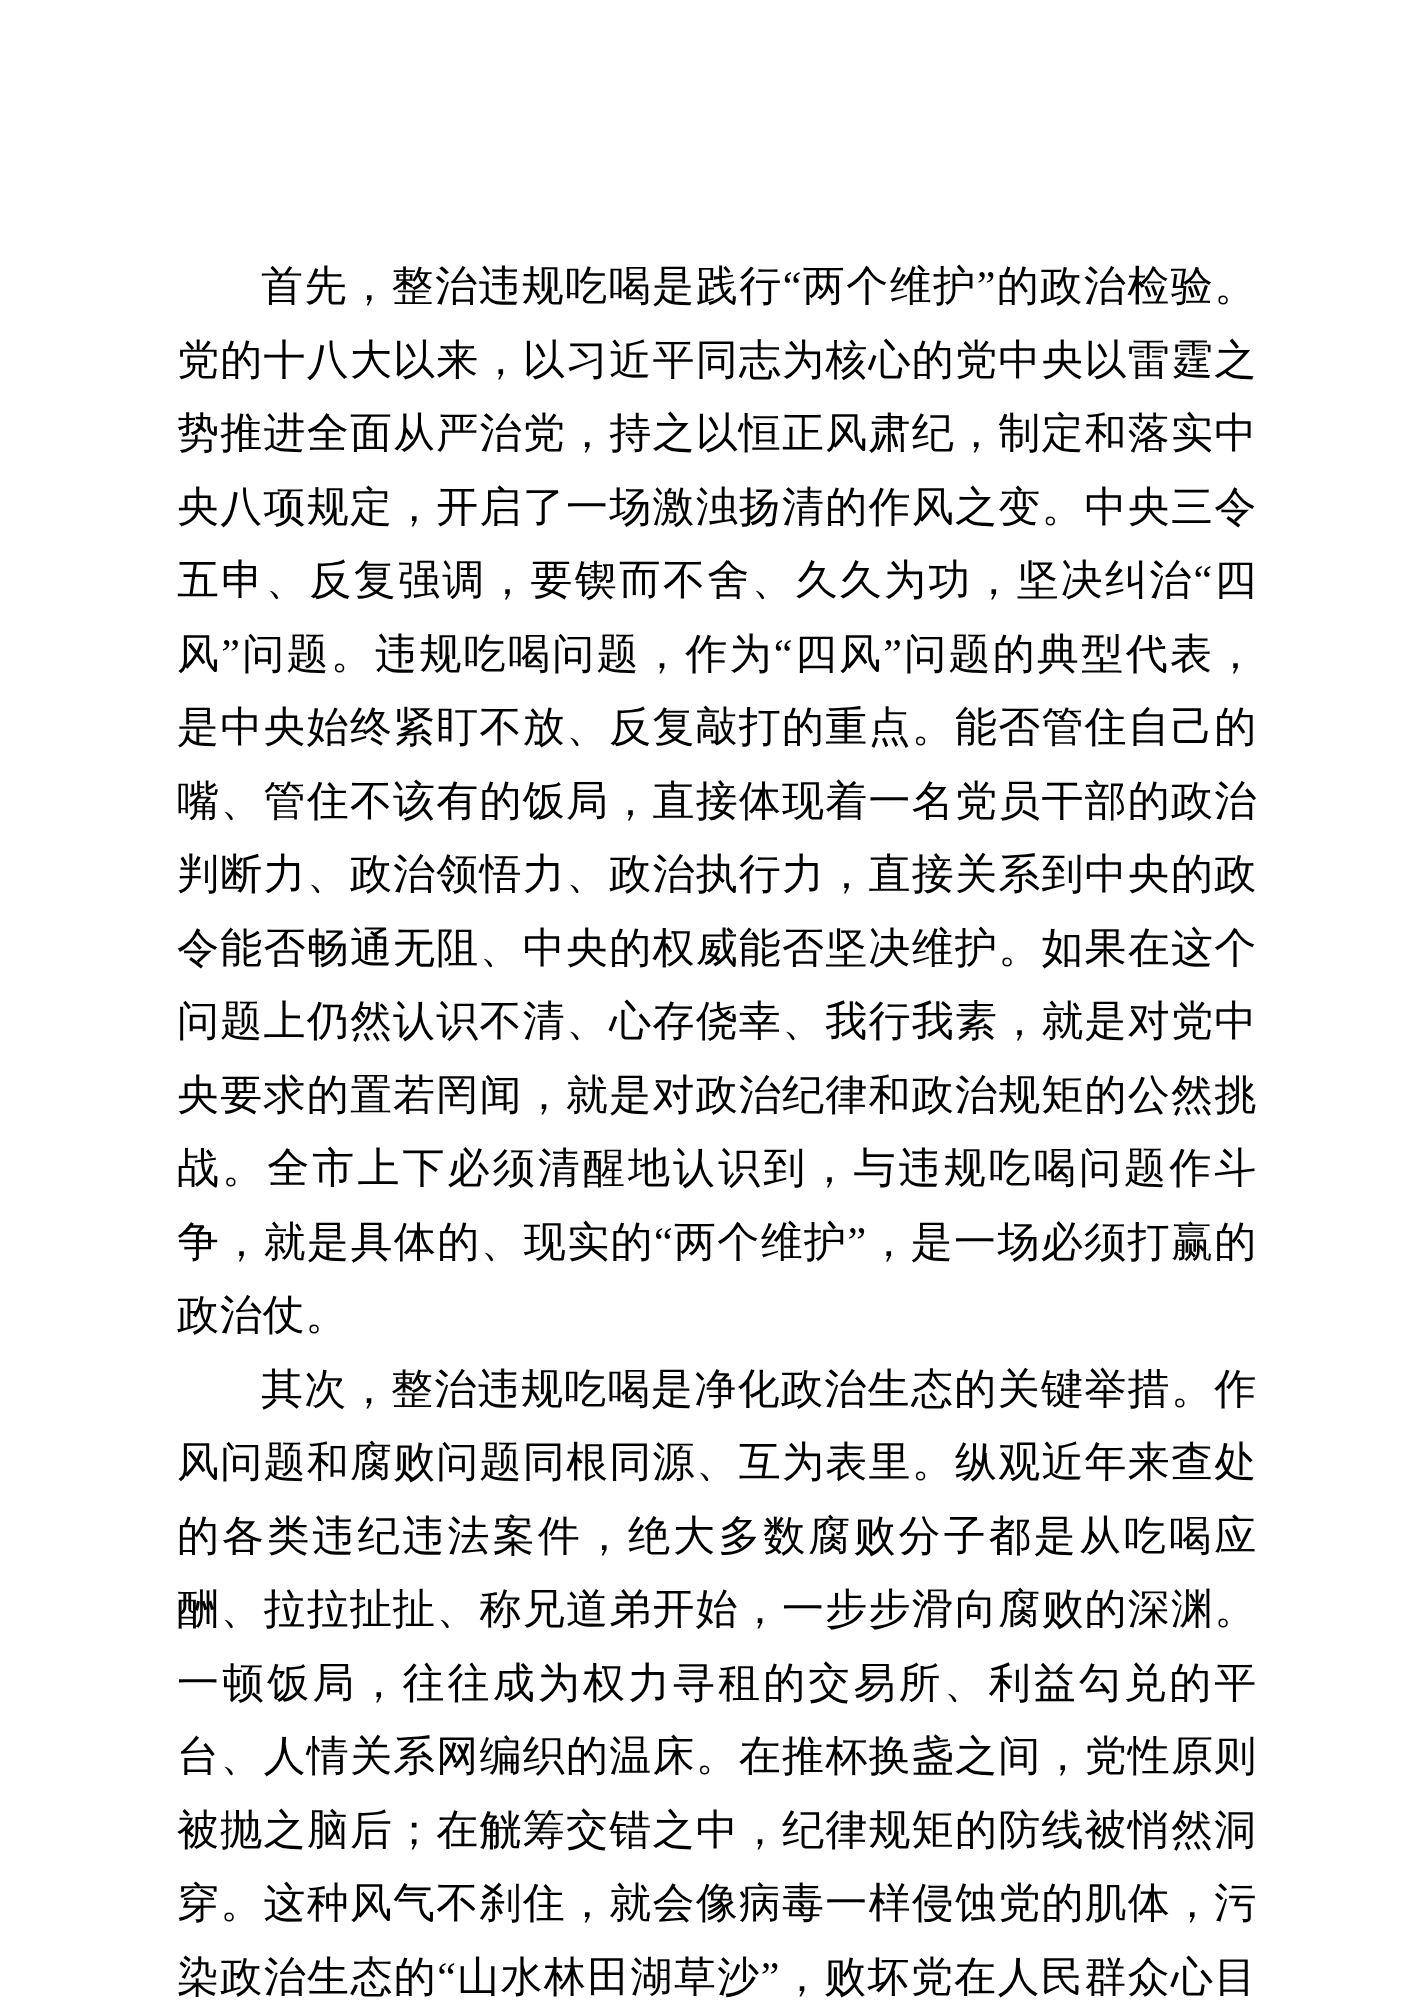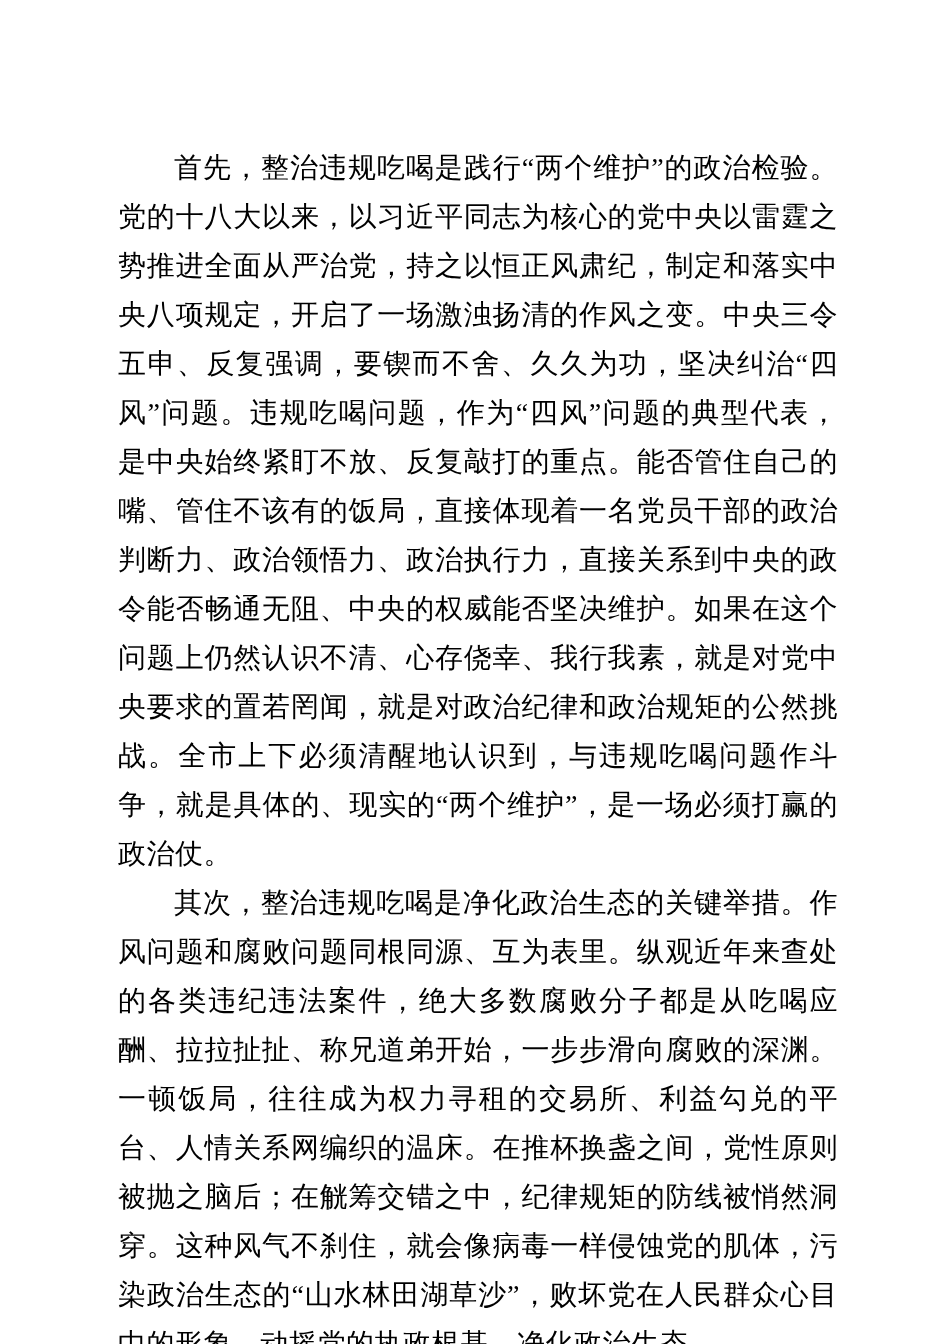--- a/index.html
+++ b/index.html
@@ -12,20 +12,21 @@
     height: 1344px;
     overflow: hidden;
     font-family: "Liberation Serif", "DejaVu Serif", serif;
   }
   .page {
     box-sizing: border-box;
     width: 950px;
     height: 998px;
     background: #ffffff;
     padding: 143px 112px 40px 118px;
+    margin-top: 24px;
   }
   .doc-body {
     color: #000000;
     font-size: 28px;
     line-height: 49px;
     text-align: justify;
     letter-spacing: 0.5px;
   }
   .para {
     margin: 0;

